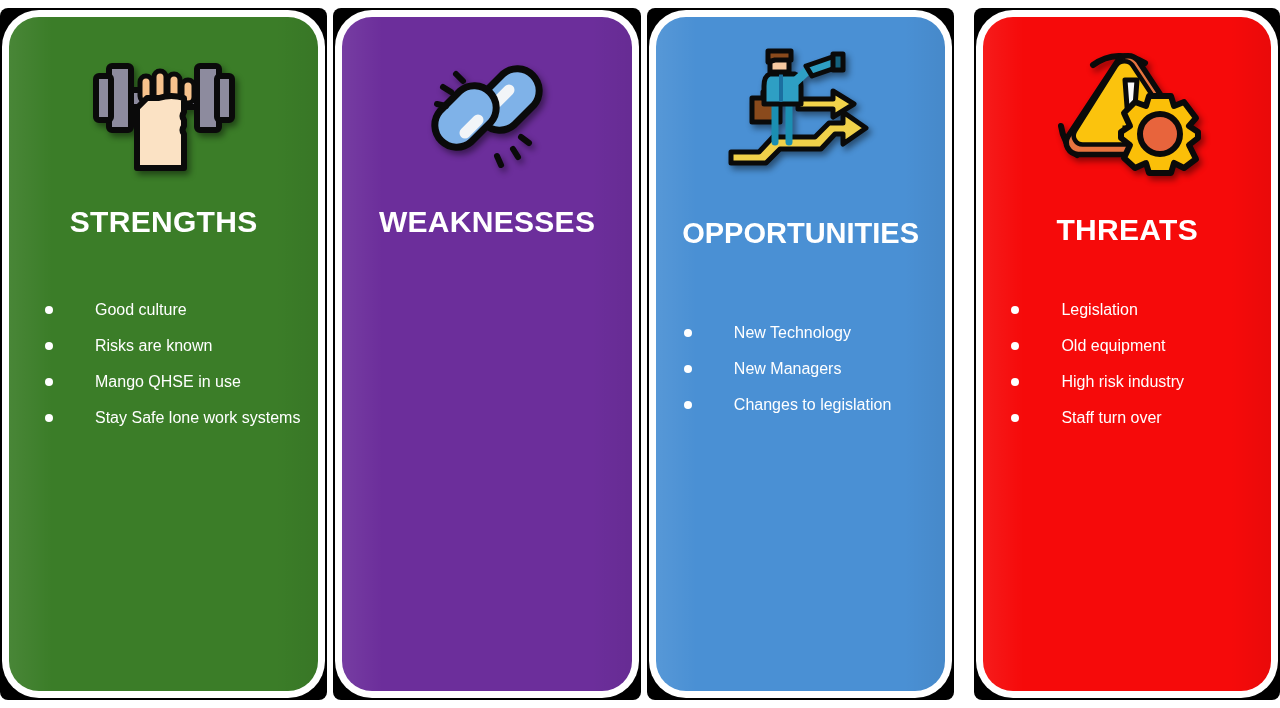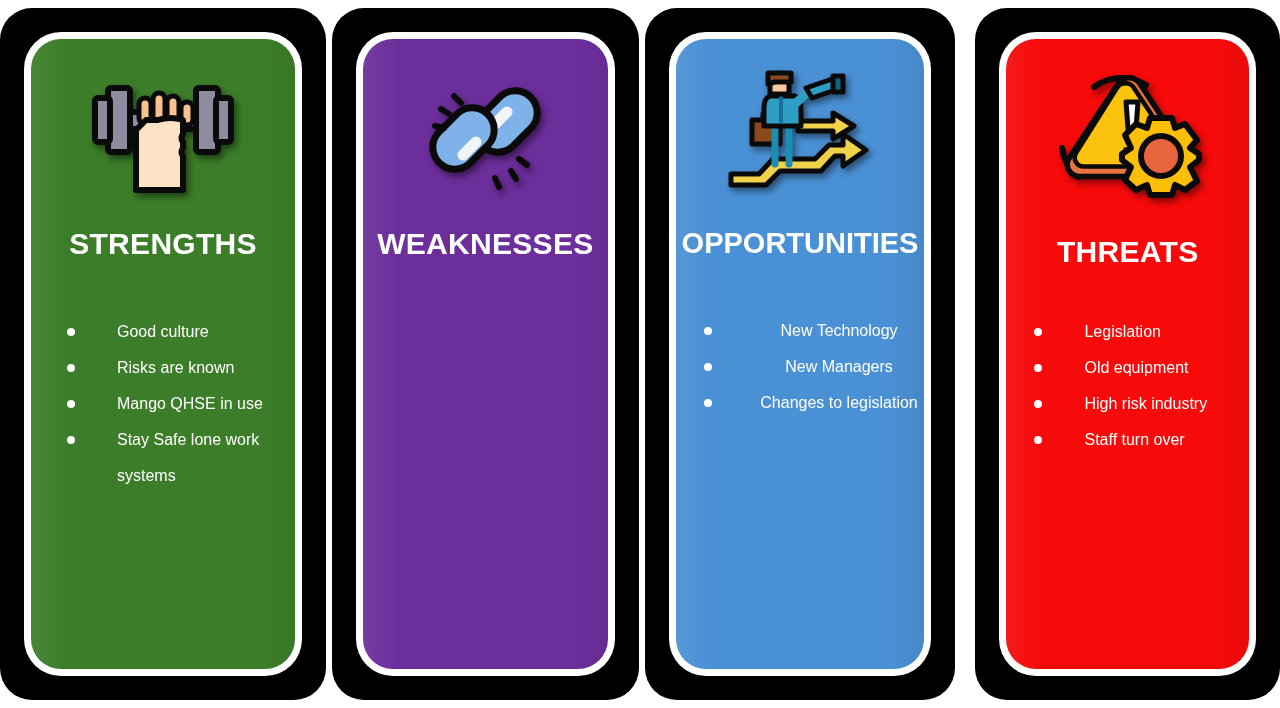--- a/index.html
+++ b/index.html
@@ -22,22 +22,22 @@
     display: flex;
     align-items: flex-start;
   }
 
   
   .card-outer {
     position: relative;
     box-sizing: border-box;
     height: 692px;
     margin-top: 8px;
-    padding: 24px;               
-    border-radius: 32px;
+    padding: 2px;               
+    border-radius: 8px;
     background: #000000;
   }
   .card-mid {
     box-sizing: border-box;
     width: 100%;
     height: 100%;
     padding: 7px;               
     border-radius: 37px;
     background: #ffffff;
   }
@@ -109,21 +109,21 @@
     z-index: 2;
     list-style: none;
     margin: 0;
     padding: 0;
     color: #ffffff;
     font-size: 16px;
     line-height: 36px;
   }
   .card-strengths     .bullet-list { margin: 55px 0 0 22px; }
   .card-weaknesses    .bullet-list { margin: 55px 0 0 14px; }
-  .card-opportunities .bullet-list { margin: 55px 0 0 14px; text-align: center; }
+  .card-opportunities .bullet-list { margin: 55px 0 0 14px; }
   .card-threats       .bullet-list { margin: 47px 0 0 14px; }
 
   .bullet-item {
     position: relative;
     padding-left: 64px;
     margin: 0;
   }
   .bullet-item .bullet-dot {
     position: absolute;
     left: 14px;
@@ -206,21 +206,21 @@
 
         <div class="card-title">WEAKNESSES</div>
 
 
       </div>
     </div>
   </div>
 
   <div class="card-outer card-opportunities">
     <div class="card-mid">
-      <div class="card-fill" style="background:#4A90D4;">
+      <div class="card-fill" style="background:#4A90D4;gap:12px;">
 
         <div class="icon-wrap">
           <svg width="155" height="140" viewBox="0 0 155 140" xmlns="http://www.w3.org/2000/svg">
             <g stroke="#0A0A0A" stroke-width="5" stroke-linejoin="round" stroke-linecap="round">
 
               <path d="M75 57 L110 57 L110 49 L131 62 L110 75 L110 67 L75 67 Z" fill="#F2D34B"></path>
 
               <path d="M8 121 L8 110 L36 110 L50 95 L92 95 L106 81 L120 81 L120 70 L143 86 L120 102 L120 92 L112 92 L98 107 L57 107 L43 121 Z" fill="#F0D14A"></path>
 
               <rect x="29" y="56" width="28" height="24" fill="#8A4A1C"></rect>

